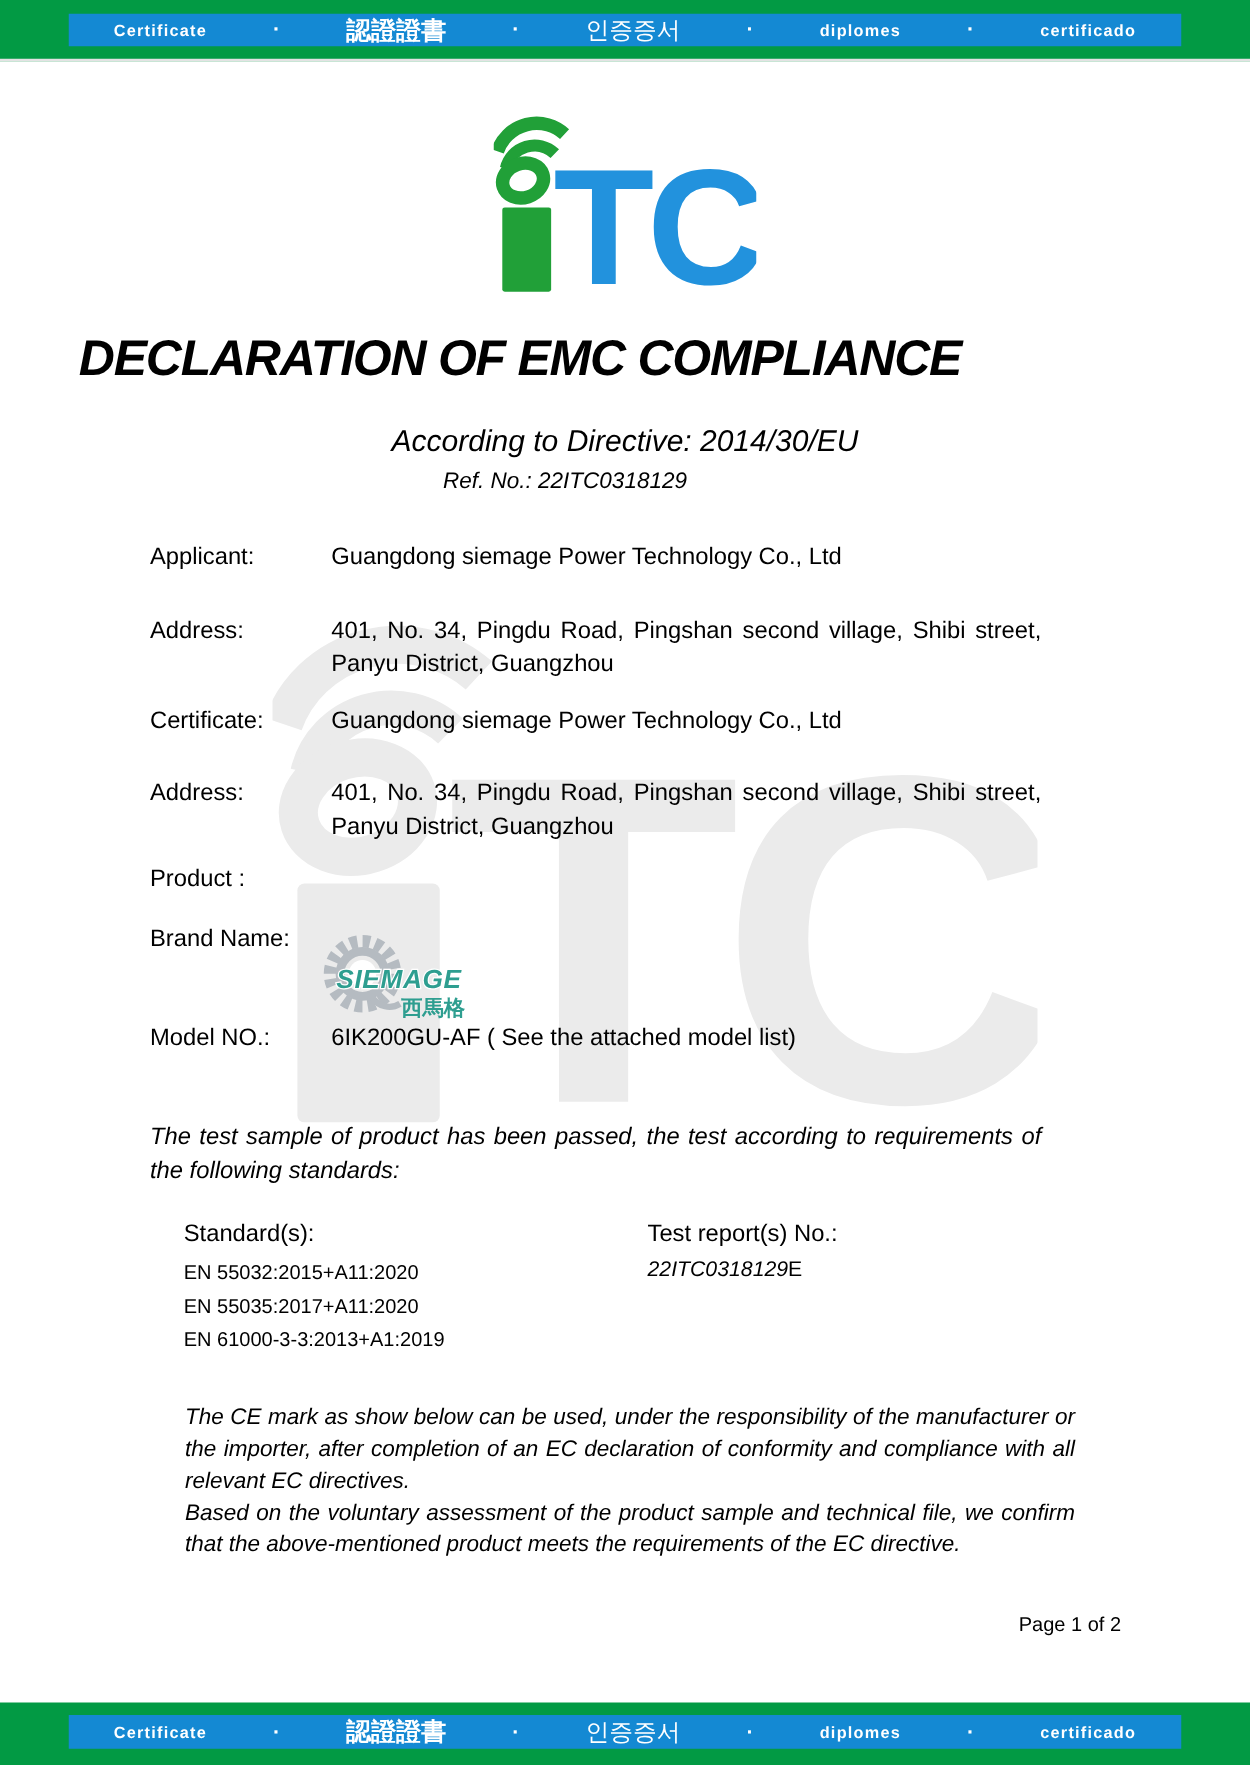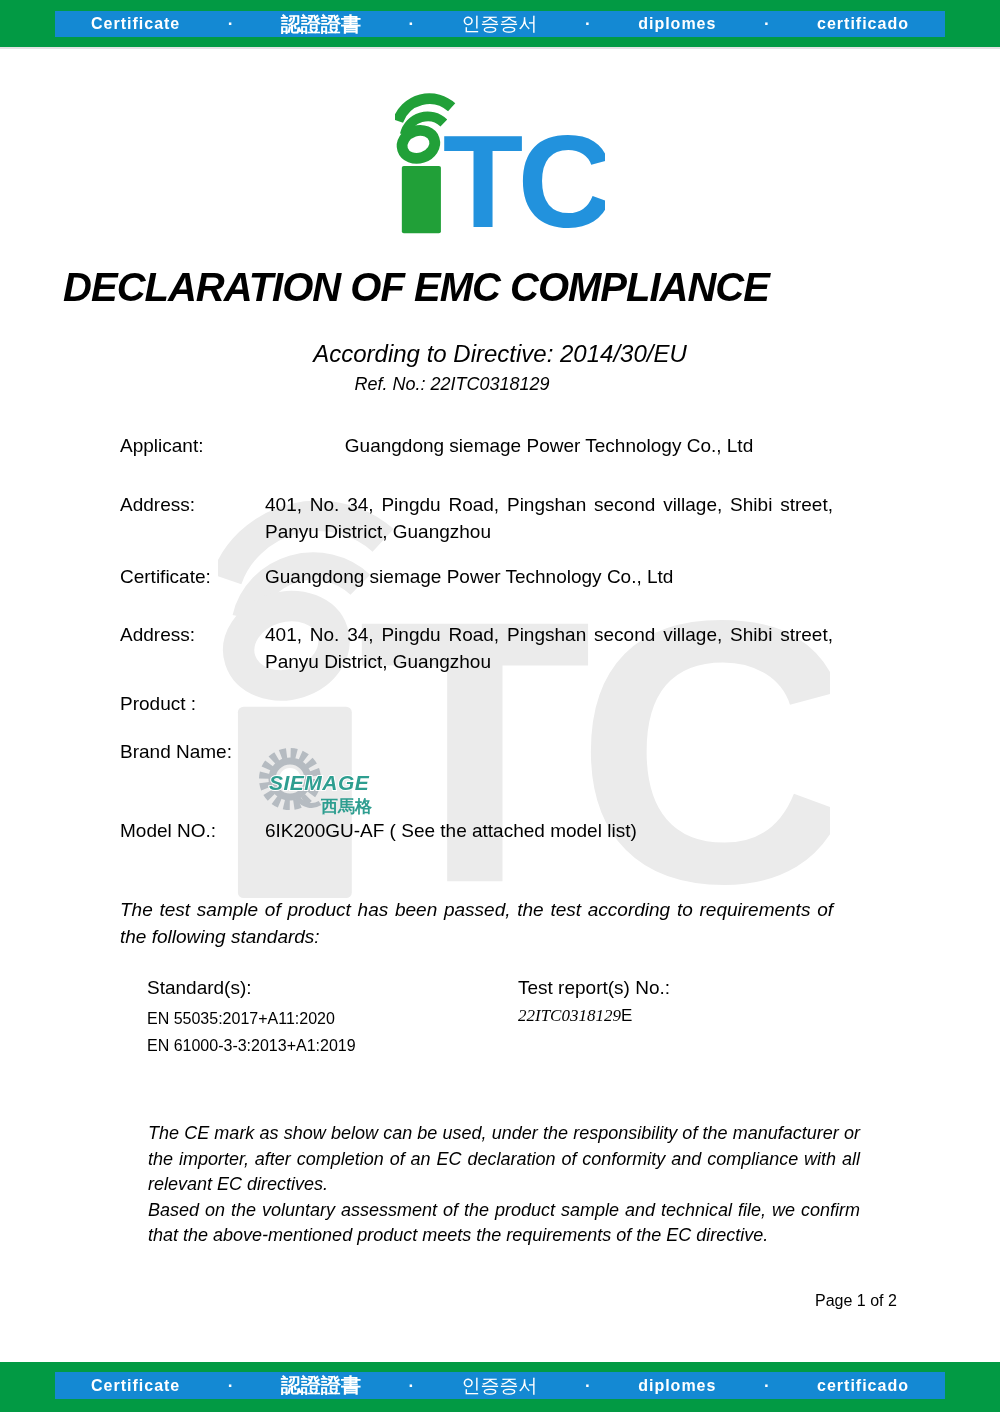--- a/index.html
+++ b/index.html
@@ -12,50 +12,50 @@
   .banner{position:absolute;left:0;width:1000px;background:#029a44;}
   .banner.top{top:0;height:47px;border-bottom:2px solid #e3e3e3;}
   .banner.bottom{top:1362px;height:50px;}
   .banner-bar{
     position:absolute;left:55px;right:55px;background:#1489d3;color:#fff;
     display:flex;align-items:center;justify-content:space-between;
     padding:0 36px;box-sizing:border-box;
   }
   .banner.top .banner-bar{top:11px;height:26px;}
   .banner.bottom .banner-bar{top:10px;height:27px;}
-  .b-lat{font-weight:bold;font-size:16px;letter-spacing:1px;white-space:nowrap;text-align:right;}
+  .b-lat{font-weight:bold;font-size:13px;letter-spacing:1px;white-space:nowrap;text-align:right;}
   .b-cjk{font-weight:bold;font-size:20px;white-space:nowrap;}
   .b-kr{font-weight:normal;font-size:19px;white-space:nowrap;}
   .b-dot{font-weight:bold;font-size:17px;}
   
   .watermark{position:absolute;top:496px;left:218px;width:612px;height:402px;}
   
   .logo-wrap{position:absolute;top:90px;left:0;width:1000px;display:flex;justify-content:center;}
   
   .title{position:absolute;top:265px;left:0;width:832px;text-align:center;
          font-size:40px;font-weight:bold;font-style:italic;letter-spacing:-1px;color:#000;}
   .directive{position:absolute;top:340px;left:0;width:1000px;text-align:center;
          font-size:24px;font-style:italic;color:#000;}
   .refno{position:absolute;top:374px;left:0;width:904px;text-align:center;
          font-size:18px;font-style:italic;color:#000;}
   
   .flabel{position:absolute;left:120px;font-size:19px;line-height:27px;color:#000;}
   .fvalue{position:absolute;left:265px;width:568px;font-size:19px;line-height:27px;color:#000;}
   .justify{text-align:justify;}
-  .r1{top:432px;text-align:center;} .r2{top:491px;} .r3{top:563px;} .r4{top:621px;}
+  .r1{top:432px;} .r2{top:491px;} .r3{top:563px;} .r4{top:621px;}
   .r5{top:690px;} .r6{top:738px;text-align:center;} .r7{top:817px;}
   .brand-logo{position:absolute;top:746px;left:258px;}
   
   .statement{position:absolute;top:896px;left:120px;width:713px;
              font-size:19px;line-height:27px;font-style:italic;text-align:justify;color:#000;}
   .std-head{position:absolute;top:977px;left:147px;font-size:19px;color:#000;}
   .rep-head{position:absolute;top:977px;left:518px;font-size:19px;color:#000;}
   .std-list{position:absolute;top:1005px;left:147px;font-size:16px;line-height:27px;color:#000;}
   .rep-no{position:absolute;top:1006px;left:518px;font-size:17px;color:#000;}
-  .it{font-style:italic;font-family:Liberation Serif, serif;}
+  .it{font-style:italic;}
   
   .paras{position:absolute;top:1121px;left:148px;width:712px;
          font-size:18px;line-height:25.5px;font-style:italic;text-align:justify;color:#000;}
   .paras p{margin:0;}
   .pagenum{position:absolute;top:1292px;left:815px;font-size:16px;color:#000;}
 </style>
 </head>
 <body>
 
 <div class="page">
@@ -128,20 +128,21 @@
   </svg>
 
   <div class="flabel r7">Model NO.:</div>
   <div class="fvalue r7">6IK200GU-AF ( See the attached model list)</div>
 
   <div class="statement">The test sample of product has been passed, the test according to requirements of the following standards:</div>
 
   <div class="std-head">Standard(s):</div>
   <div class="rep-head">Test report(s) No.:</div>
   <div class="std-list">
+    <div>EN 55032:2015+A11:2020</div>
     <div>EN 55035:2017+A11:2020</div>
     <div>EN 61000-3-3:2013+A1:2019</div>
   </div>
   <div class="rep-no"><span class="it">22ITC0318129</span><span>E</span></div>
 
   <div class="paras">
     <p>The CE mark as show below can be used, under the responsibility of the manufacturer or the importer, after completion of an EC declaration of conformity and compliance with all relevant EC directives.</p>
     <p>Based on the voluntary assessment of the product sample and technical file, we confirm that the above-mentioned product meets the requirements of the EC directive.</p>
   </div>
 

